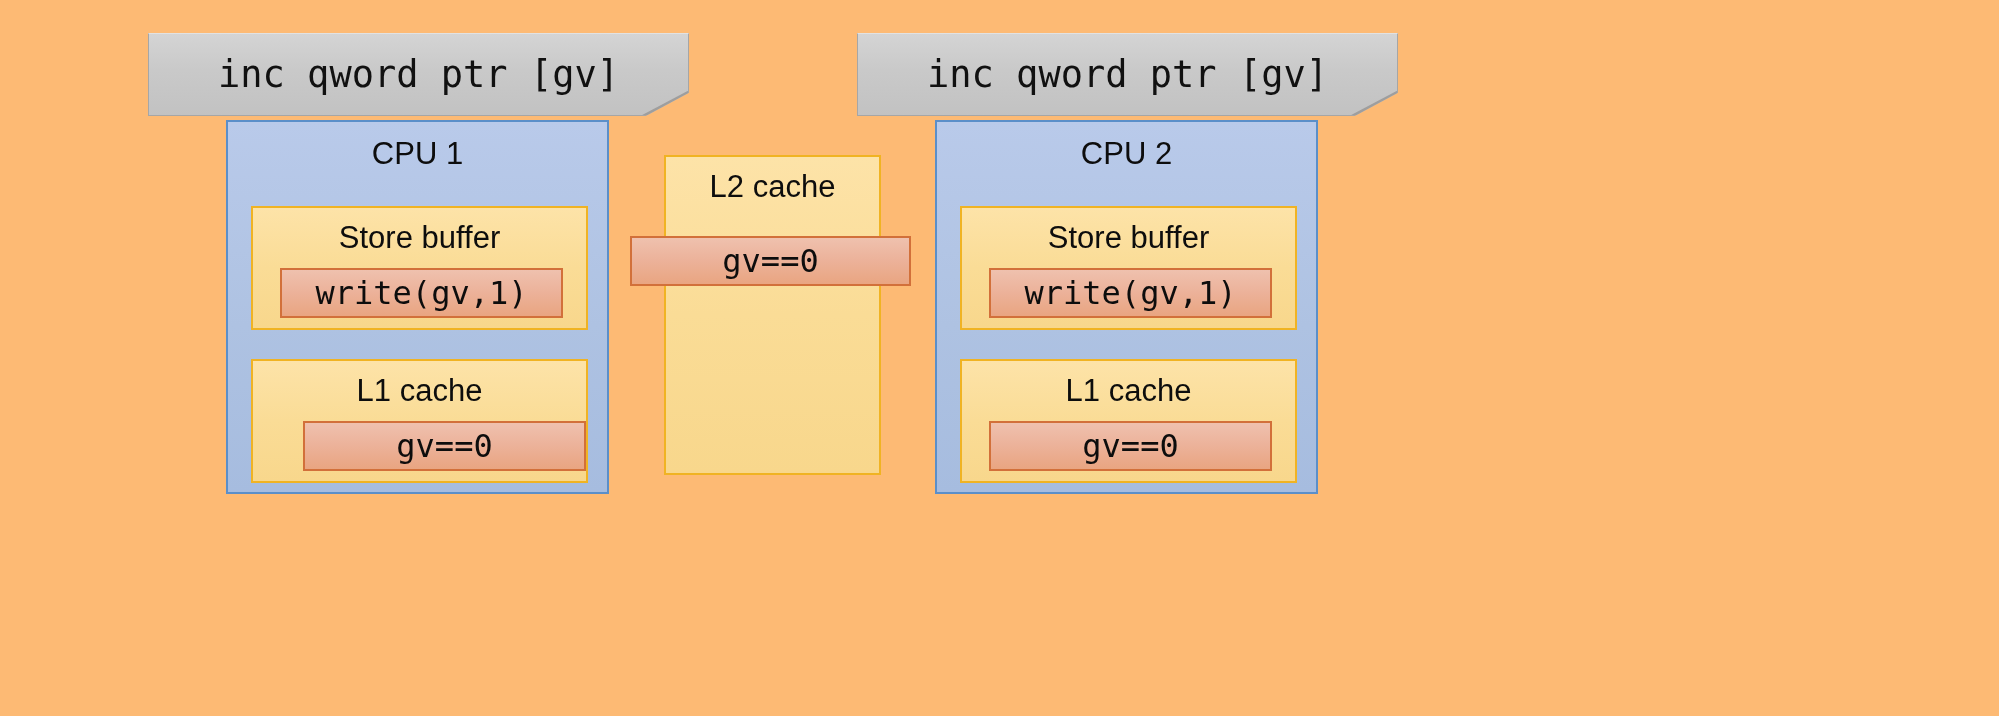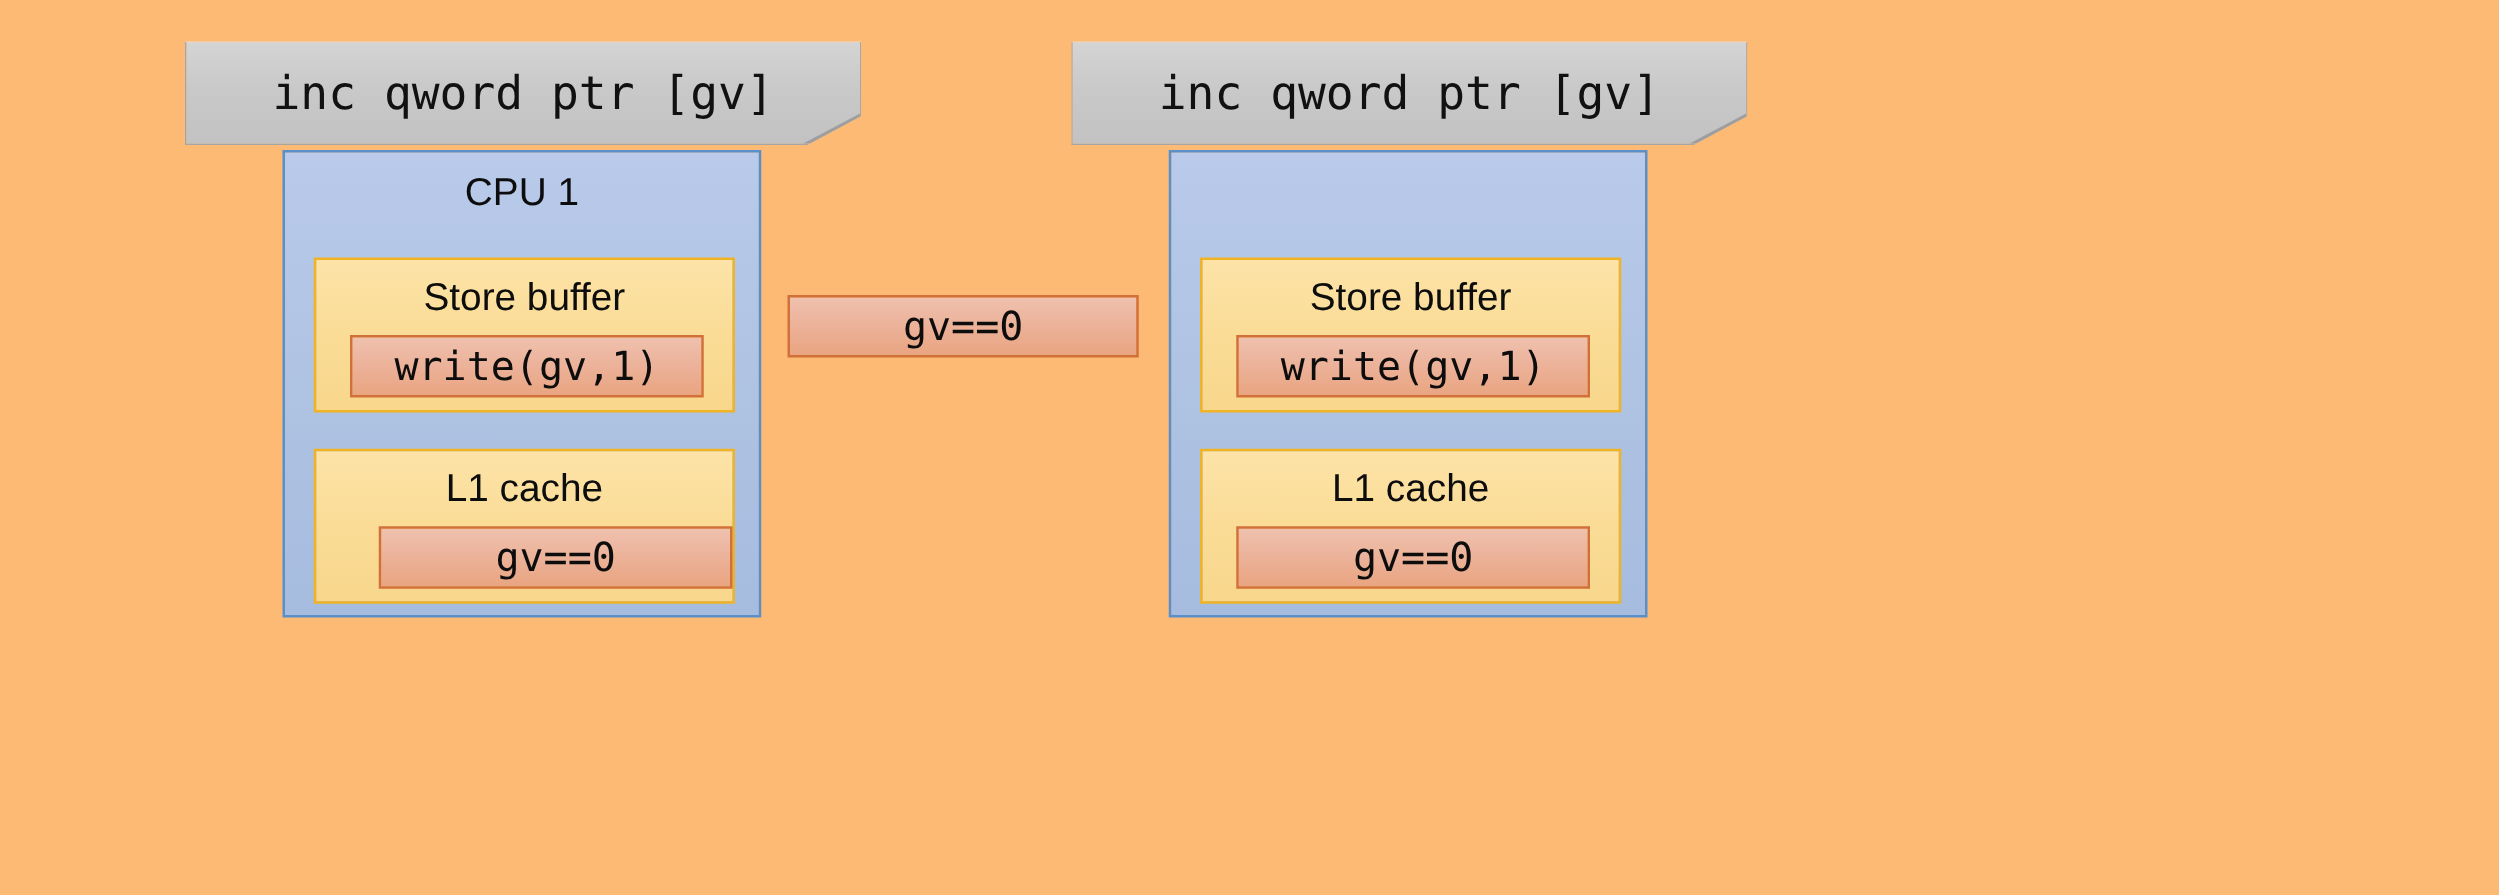--- a/index.html
+++ b/index.html
@@ -122,31 +122,35 @@
     </div>
 
     <div class="yellow-box" style="left:23px; top:237px; width:337px; height:124px;">
       <div class="yellow-title">L1 cache</div>
       <div class="orange-box" style="left:50px; top:60px; width:283px; height:50px;">
         <span class="mono-val">gv==0</span>
       </div>
     </div>
   </div>
 
+  <div class="yellow-box" style="left:664px; top:155px; width:217px; height:320px;">
+    <div class="yellow-title">L2 cache</div>
+  </div>
 
   <div class="orange-box" style="left:630px; top:236px; width:281px; height:50px; z-index:5;">
     <span class="mono-val">gv==0</span>
   </div>
 
   <div class="banner" style="left:857px; top:33px; width:541px; height:83px;">
     <div class="banner-fold"></div>
     <span class="banner-text">inc qword ptr [gv]</span>
   </div>
 
   <div class="cpu-box" style="left:935px; top:120px; width:383px; height:374px;">
+    <div class="cpu-title">CPU 2</div>
 
     <div class="yellow-box" style="left:23px; top:84px; width:337px; height:124px;">
       <div class="yellow-title">Store buffer</div>
       <div class="orange-box" style="left:27px; top:60px; width:283px; height:50px;">
         <span class="mono-val">write(gv,1)</span>
       </div>
     </div>
 
     <div class="yellow-box" style="left:23px; top:237px; width:337px; height:124px;">
       <div class="yellow-title">L1 cache</div>

